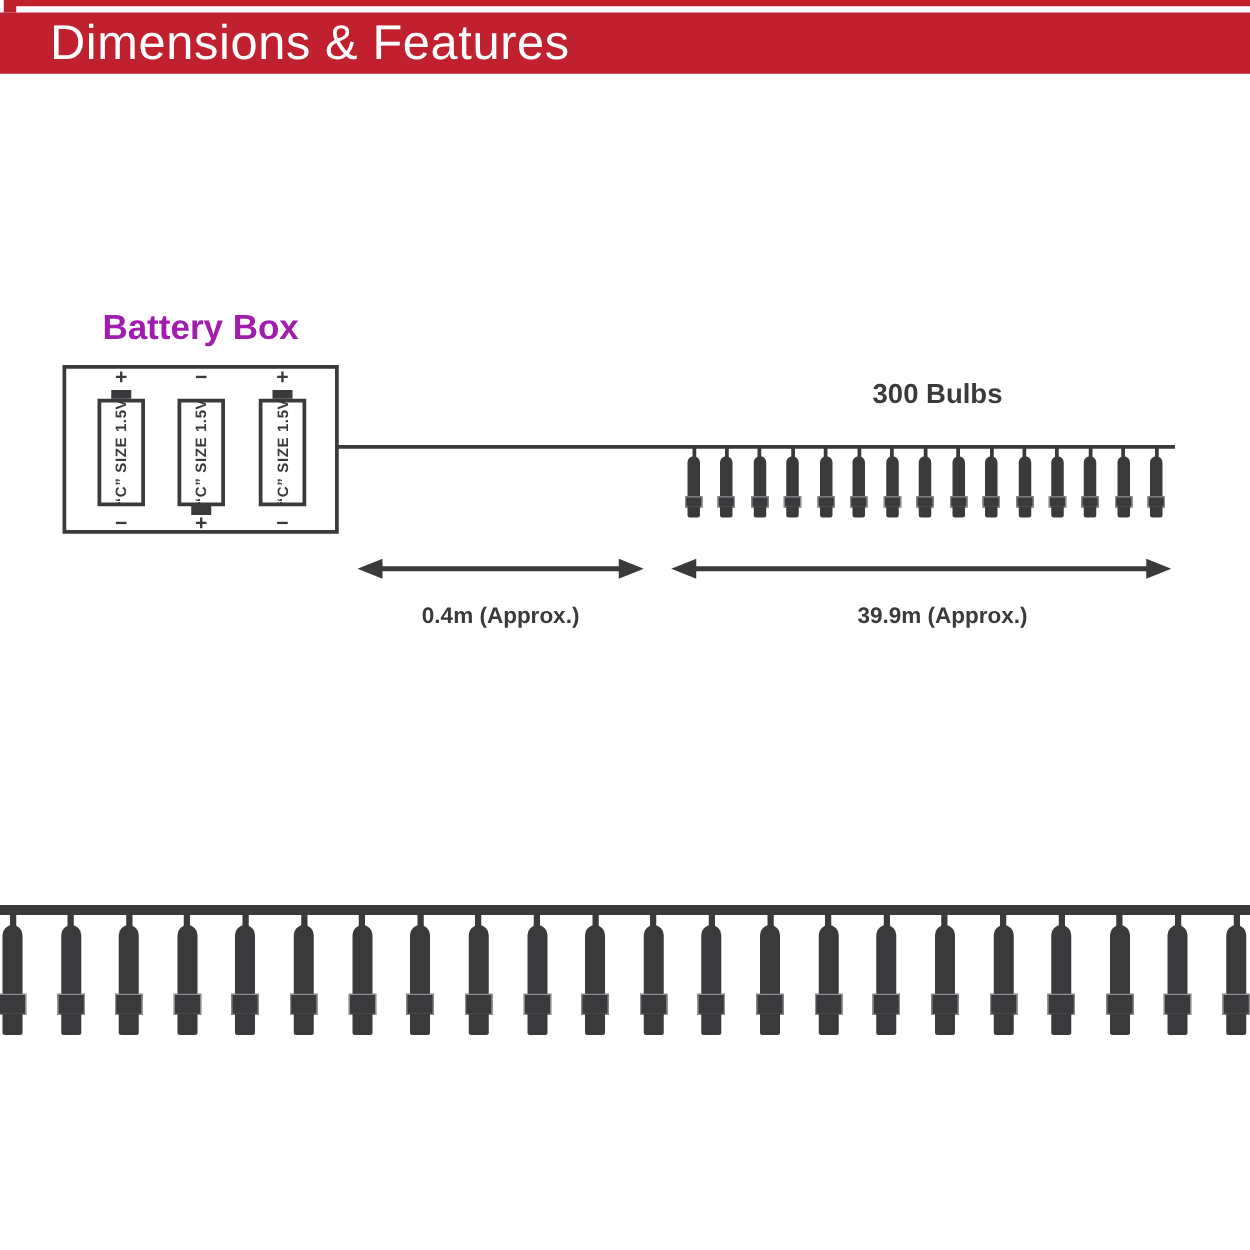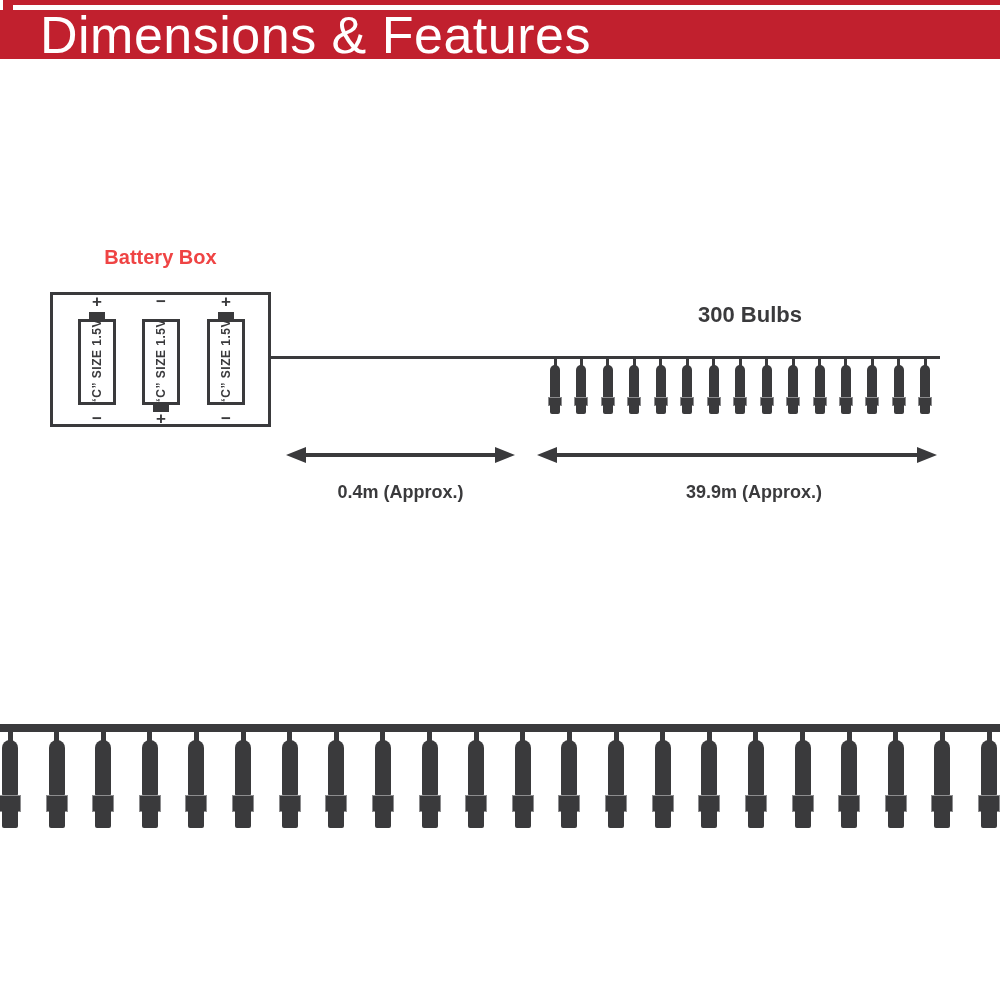--- a/index.html
+++ b/index.html
@@ -5,26 +5,26 @@
   * { margin:0; padding:0; box-sizing:border-box; }
   html,body { width:1000px; height:1000px; background:#ffffff; overflow:hidden;
               font-family:"Liberation Sans", sans-serif; }
   .page { position:relative; width:1000px; height:1000px; background:#fff; }
 
   
   .hdr-corner { position:absolute; left:3px; top:0; width:10px; height:10px; background:#c1202e; }
   .hdr-strip  { position:absolute; left:10px; top:0; width:990px; height:5px; background:#c1202e; }
   .hdr-bar    { position:absolute; left:0; top:10px; width:1000px; height:49px; background:#c1202e;
                 display:flex; align-items:center; }
-  .hdr-bar span { color:#ffffff; font-size:52px; font-weight:400; padding-left:40px;
+  .hdr-bar span { color:#ffffff; font-size:39px; font-weight:400; padding-left:40px;
                   letter-spacing:0.5px; white-space:nowrap; line-height:1; }
 
   
   .bb-title { position:absolute; left:50px; top:246px; width:221px; text-align:center;
-              font-size:20px; font-weight:bold; color:#ef4444; }
+              font-size:28px; font-weight:bold; color:#a21caf; }
   .bb-box   { position:absolute; left:50px; top:292px; width:221px; height:135px;
               border:3px solid #3a3a3c; background:#fff; }
   .bat      { position:absolute; top:293px; width:38px; height:140px; }
   .bat-sign { position:absolute; left:0; width:38px; text-align:center; font-size:17px;
               font-weight:bold; color:#3a3a3c; line-height:18px; }
   .bat-sign-top    { top:0; }
   .bat-sign-bottom { top:117px; }
   .bat-nub  { position:absolute; left:11px; width:16px; height:8px; background:#3a3a3c; }
   .nub-top    { top:19px; }
   .nub-bottom { top:111px; }

